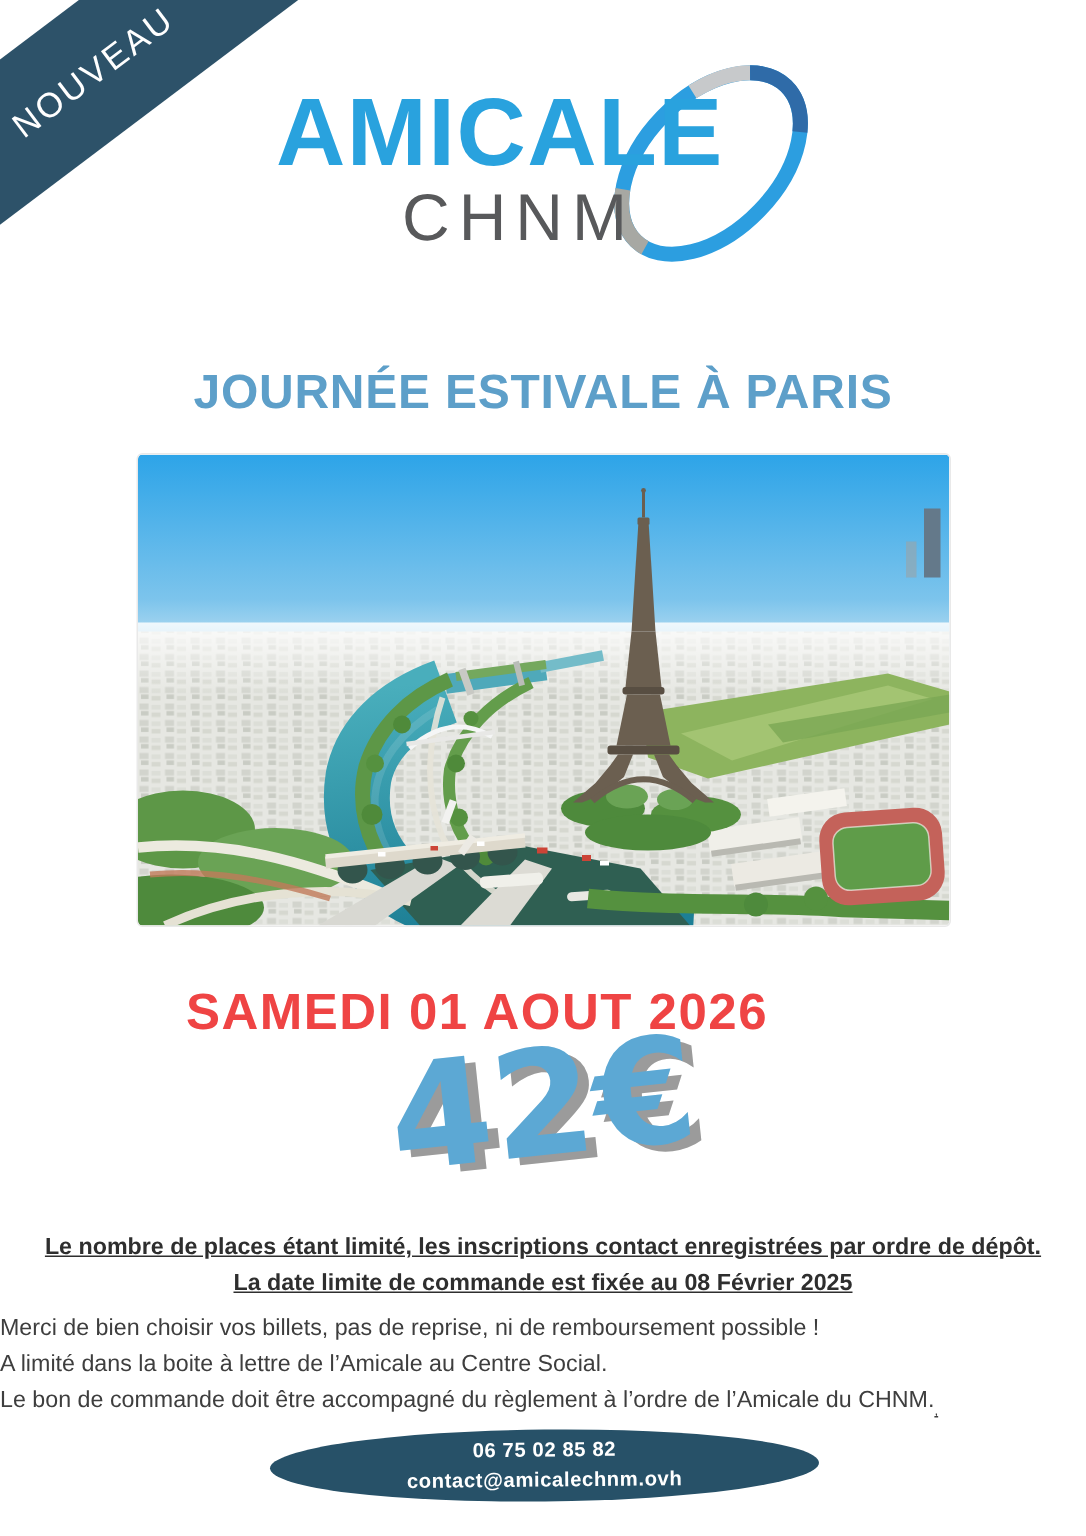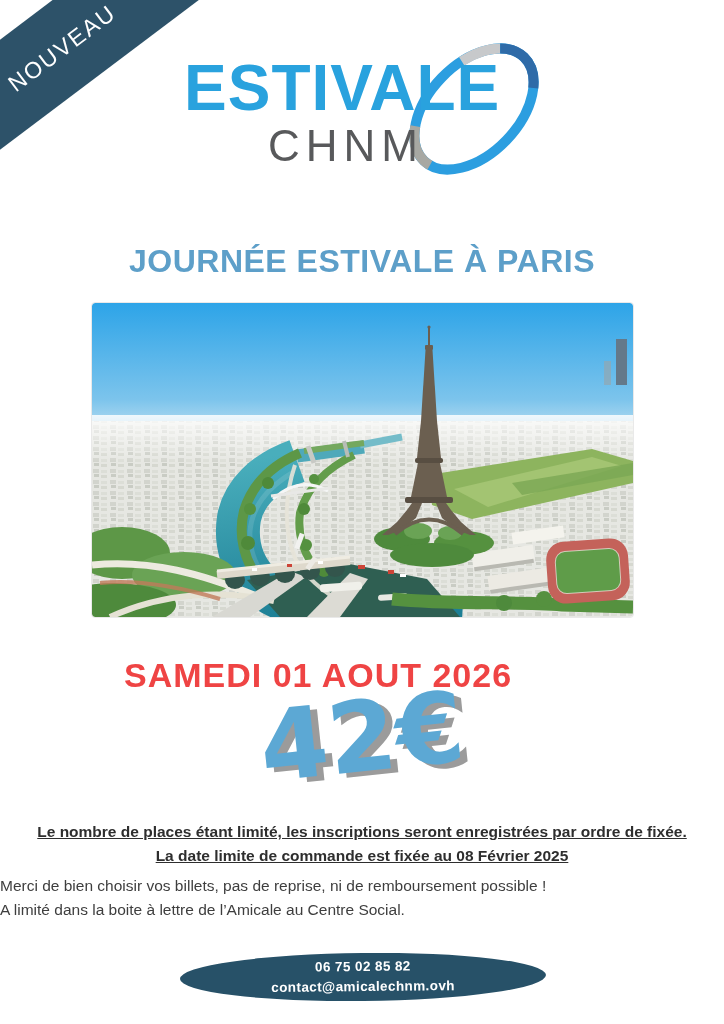--- a/index.html
+++ b/index.html
@@ -82,21 +82,21 @@
 
   <header class="logo">
     <svg class="swoosh" width="172" height="162" viewBox="0 0 172 162">
       <g transform="rotate(44 86 79)">
         <ellipse cx="86" cy="79" rx="45" ry="72" fill="none" stroke="#2c9ee0" stroke-width="10" pathLength="100"></ellipse>
         <ellipse cx="86" cy="79" rx="45" ry="72" fill="none" stroke="#a7a8a3" stroke-width="10" pathLength="100" stroke-dasharray="12 88" stroke-dashoffset="-23"></ellipse>
         <ellipse cx="86" cy="79" rx="45" ry="72" fill="none" stroke="#c7c9cb" stroke-width="10" pathLength="100" stroke-dasharray="11 89" stroke-dashoffset="-57"></ellipse>
         <ellipse cx="86" cy="79" rx="45" ry="72" fill="none" stroke="#2f6ba8" stroke-width="10" pathLength="100" stroke-dasharray="16 84" stroke-dashoffset="-68"></ellipse>
       </g>
     </svg>
-    <div class="logo-amicale">ESTIVALE</div>
+    <div class="logo-amicale">AMICALE</div>
     <div class="logo-chnm">CHNM</div>
   </header>
 
   <h1 class="title">JOURNÉE ESTIVALE À PARIS</h1>
 
   <figure class="photo" title="Vue aérienne de Paris : Tour Eiffel, la Seine et ses ponts">
     <svg width="541" height="314" viewBox="0 0 541 314">
       <defs>
         <linearGradient id="sky" x1="0" y1="0" x2="0" y2="1">
           <stop offset="0" stop-color="#2da4e8"></stop>
@@ -237,27 +237,28 @@
         <path d="M303,231 Q337,202 371,231" stroke="#6b5f50" stroke-width="4" fill="none"></path>
       </g>
     </svg>
   </figure>
 
   <h2 class="date">SAMEDI 01 AOUT 2026</h2>
 
   <div class="price">42€</div>
 
   <div class="notices">
-    <p>Le nombre de places étant limité, les inscriptions seront enregistrées par ordre de fixée.</p>
+    <p>Le nombre de places étant limité, les inscriptions contact enregistrées par ordre de dépôt.</p>
     <p>La date limite de commande est fixée au 08 Février 2025</p>
   </div>
 
   <div class="instructions">
     <p>Merci de bien choisir vos billets, pas de reprise, ni de remboursement possible !</p>
     <p>A limité dans la boite à lettre de l’Amicale au Centre Social.</p>
+    <p><span>Le bon de commande doit être accompagné du règlement à l’ordre de l’Amicale du CHNM.</span><span class="suffix">,</span></p>
   </div>
 
   <footer class="pill">
     <div>06 75 02 85 82</div>
     <div>contact@amicalechnm.ovh</div>
   </footer>
 
 </div>
 
 </body></html>

